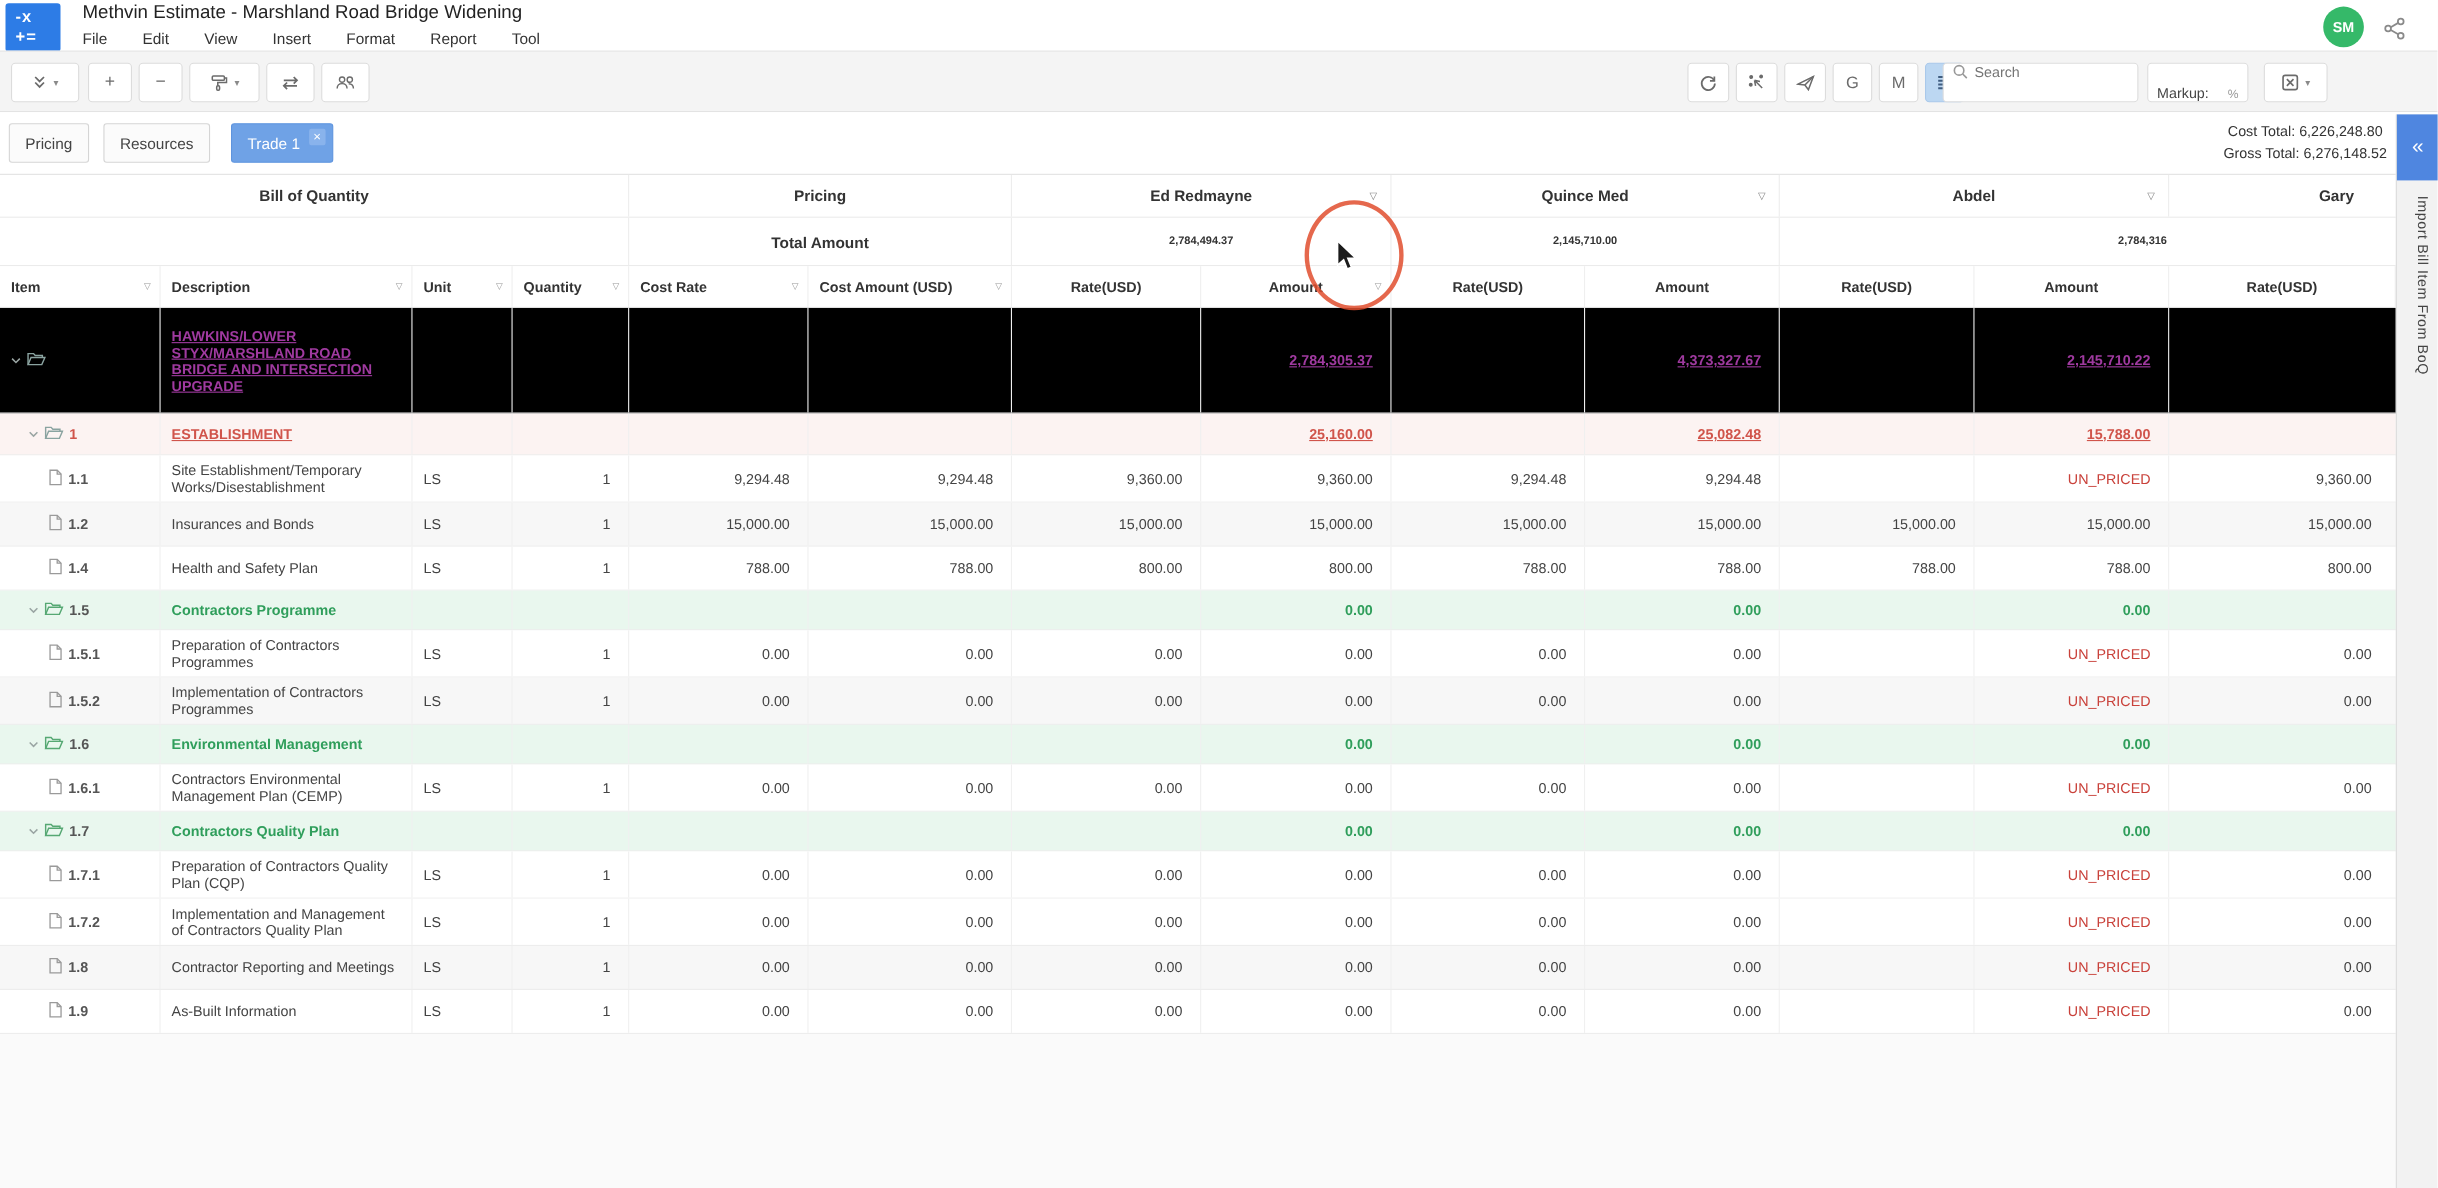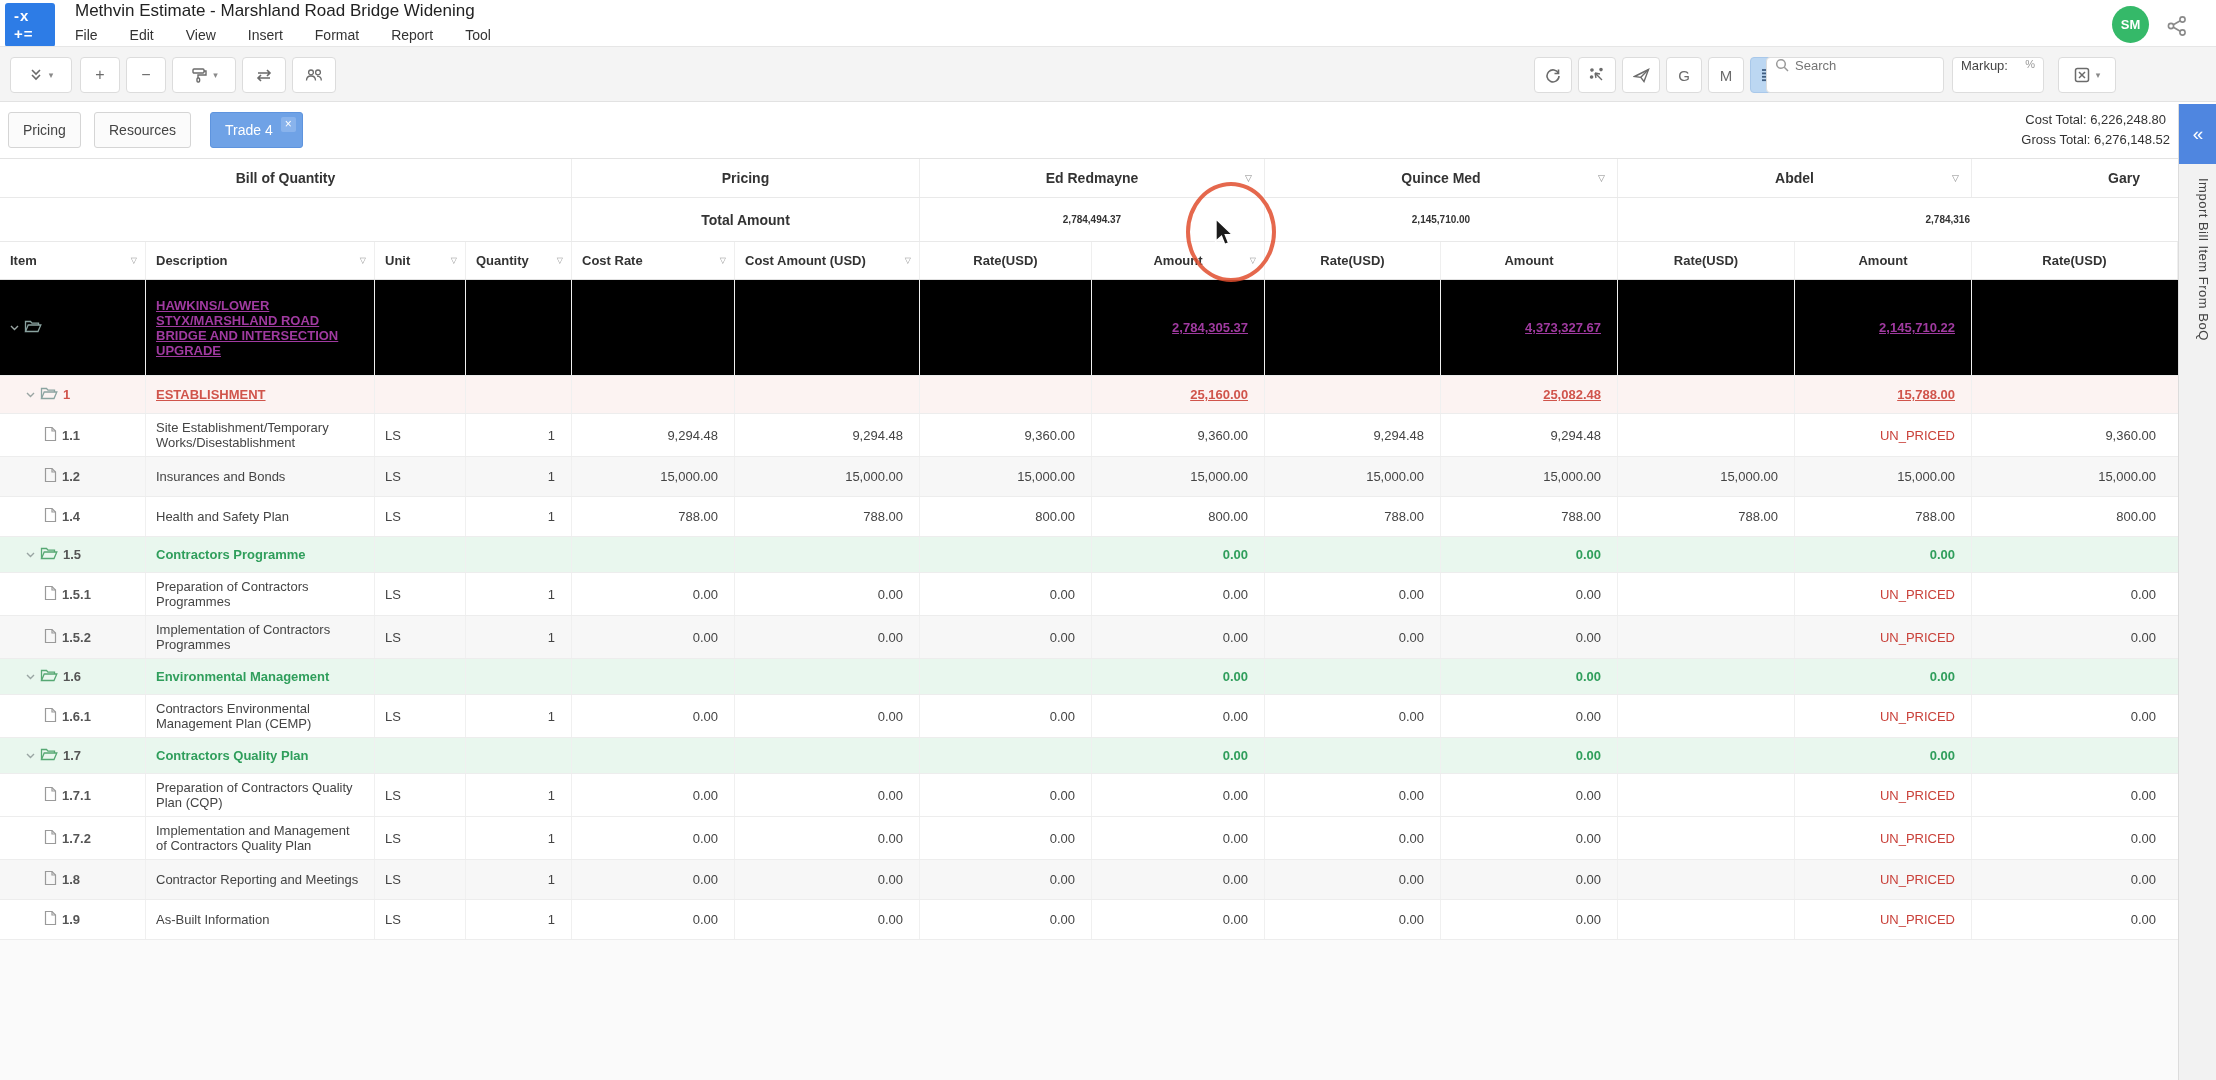--- a/index.html
+++ b/index.html
@@ -27,21 +27,21 @@
   .tbtn { position:absolute; top:10px; height:36px; background:#fff; border:1px solid #dcdcdc;
     border-radius:4px; display:flex; align-items:center; justify-content:center; gap:6px;
     color:#6b6b6b; font-size:16px; padding:0 9px; }
   .tbtn svg { display:block; }
   .caret { font-size:9px; color:#8a8a8a; }
   .searchbox { position:absolute; left:1766px; top:10px; width:178px; height:36px; background:#fff;
     border:1px solid #ddd; border-radius:4px; display:flex; align-items:flex-start; padding:0 8px; gap:6px; }
   .searchbox input { border:none; outline:none; font-size:13px; width:130px; color:#444;
     font-family:"Liberation Sans",sans-serif; background:transparent; }
   .markupbox { position:absolute; left:1952px; top:10px; width:92px; height:36px; background:#fff;
-    border:1px solid #ddd; border-radius:4px; display:flex; align-items:flex-start;
+    border:1px solid #ddd; border-radius:4px; display:flex; align-items:flex-end;
     padding:0 8px; font-size:13px; color:#444; }
   .markupbox .pct { margin-left:auto; color:#999; font-size:11px; }
   .blue-toggle { background:#bcd7f2 !important; border-color:#a9c8ea !important; }
 
   
   .tabrow { position:absolute; left:0; top:102px; width:2216px; height:56px; background:#fff; }
   .tab { position:absolute; top:10px; height:36px; border:1px solid #d5d5d5; border-radius:3px;
     background:#fbfbfb; color:#444; font-size:14px; display:flex; align-items:center;
     padding:0 14px; gap:8px; }
   .tab.active { background:#6fa2e6; border-color:#5e94de; color:#fff; }
@@ -231,21 +231,21 @@
   </div>
 
   <div class="tabrow">
     <div class="tab" style="left:8px;">
       <span>Pricing</span>
     </div>
     <div class="tab" style="left:94px;">
       <span>Resources</span>
     </div>
     <div class="tab active" style="left:210px;">
-      <span>Trade 4</span>
+      <span>Trade 1</span>
       <span class="close">×</span>
     </div>
     <div class="totals">
       <div><span>Cost Total:</span>
         <span>6,226,248.80</span></div>
       <div><span>Gross Total:</span>
         <span>6,276,148.52</span></div>
     </div>
   </div>
 

